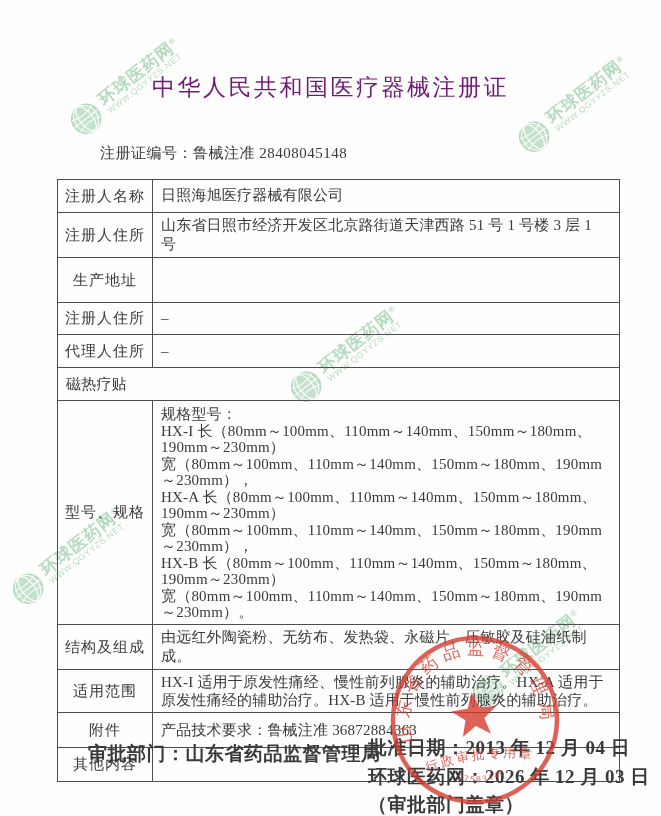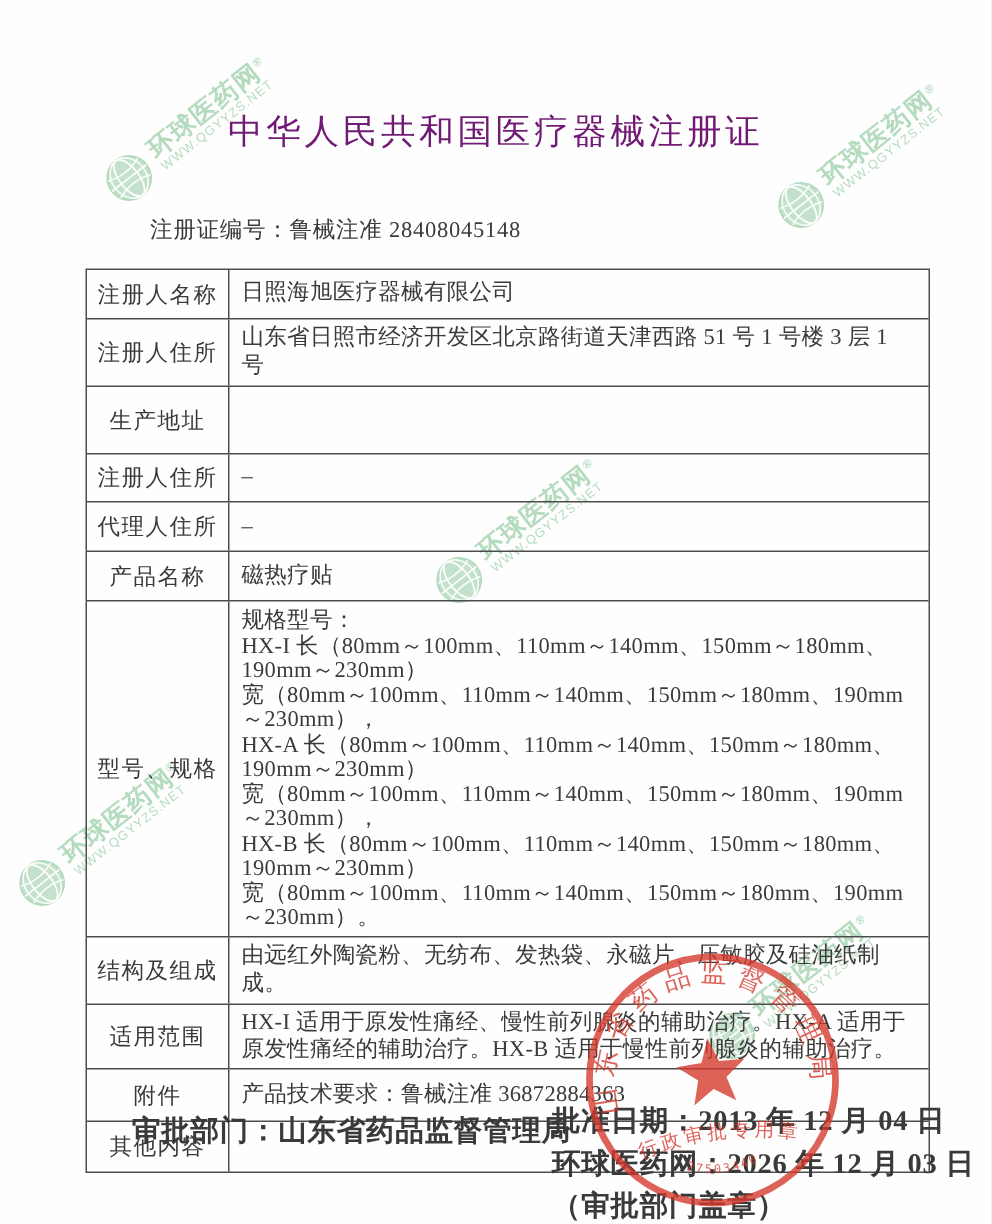--- a/index.html
+++ b/index.html
@@ -177,21 +177,20 @@
     <div class="label-cell">注册人住所</div>
     <div class="value-cell">–</div>
   </div>
 
   <div class="trow r5">
     <div class="label-cell">代理人住所</div>
     <div class="value-cell">–</div>
   </div>
 
   <div class="trow r6">
-    <div class="label-cell">产品名称</div>
     <div class="value-cell">磁热疗贴</div>
   </div>
 
   <div class="trow r7">
     <div class="label-cell">型号、规格</div>
     <div class="value-cell">规格型号：
 HX-I 长（80mm～100mm、110mm～140mm、150mm～180mm、190mm～230mm）
 宽（80mm～100mm、110mm～140mm、150mm～180mm、190mm～230mm），
 HX-A 长（80mm～100mm、110mm～140mm、150mm～180mm、190mm～230mm）
 宽（80mm～100mm、110mm～140mm、150mm～180mm、190mm～230mm），

